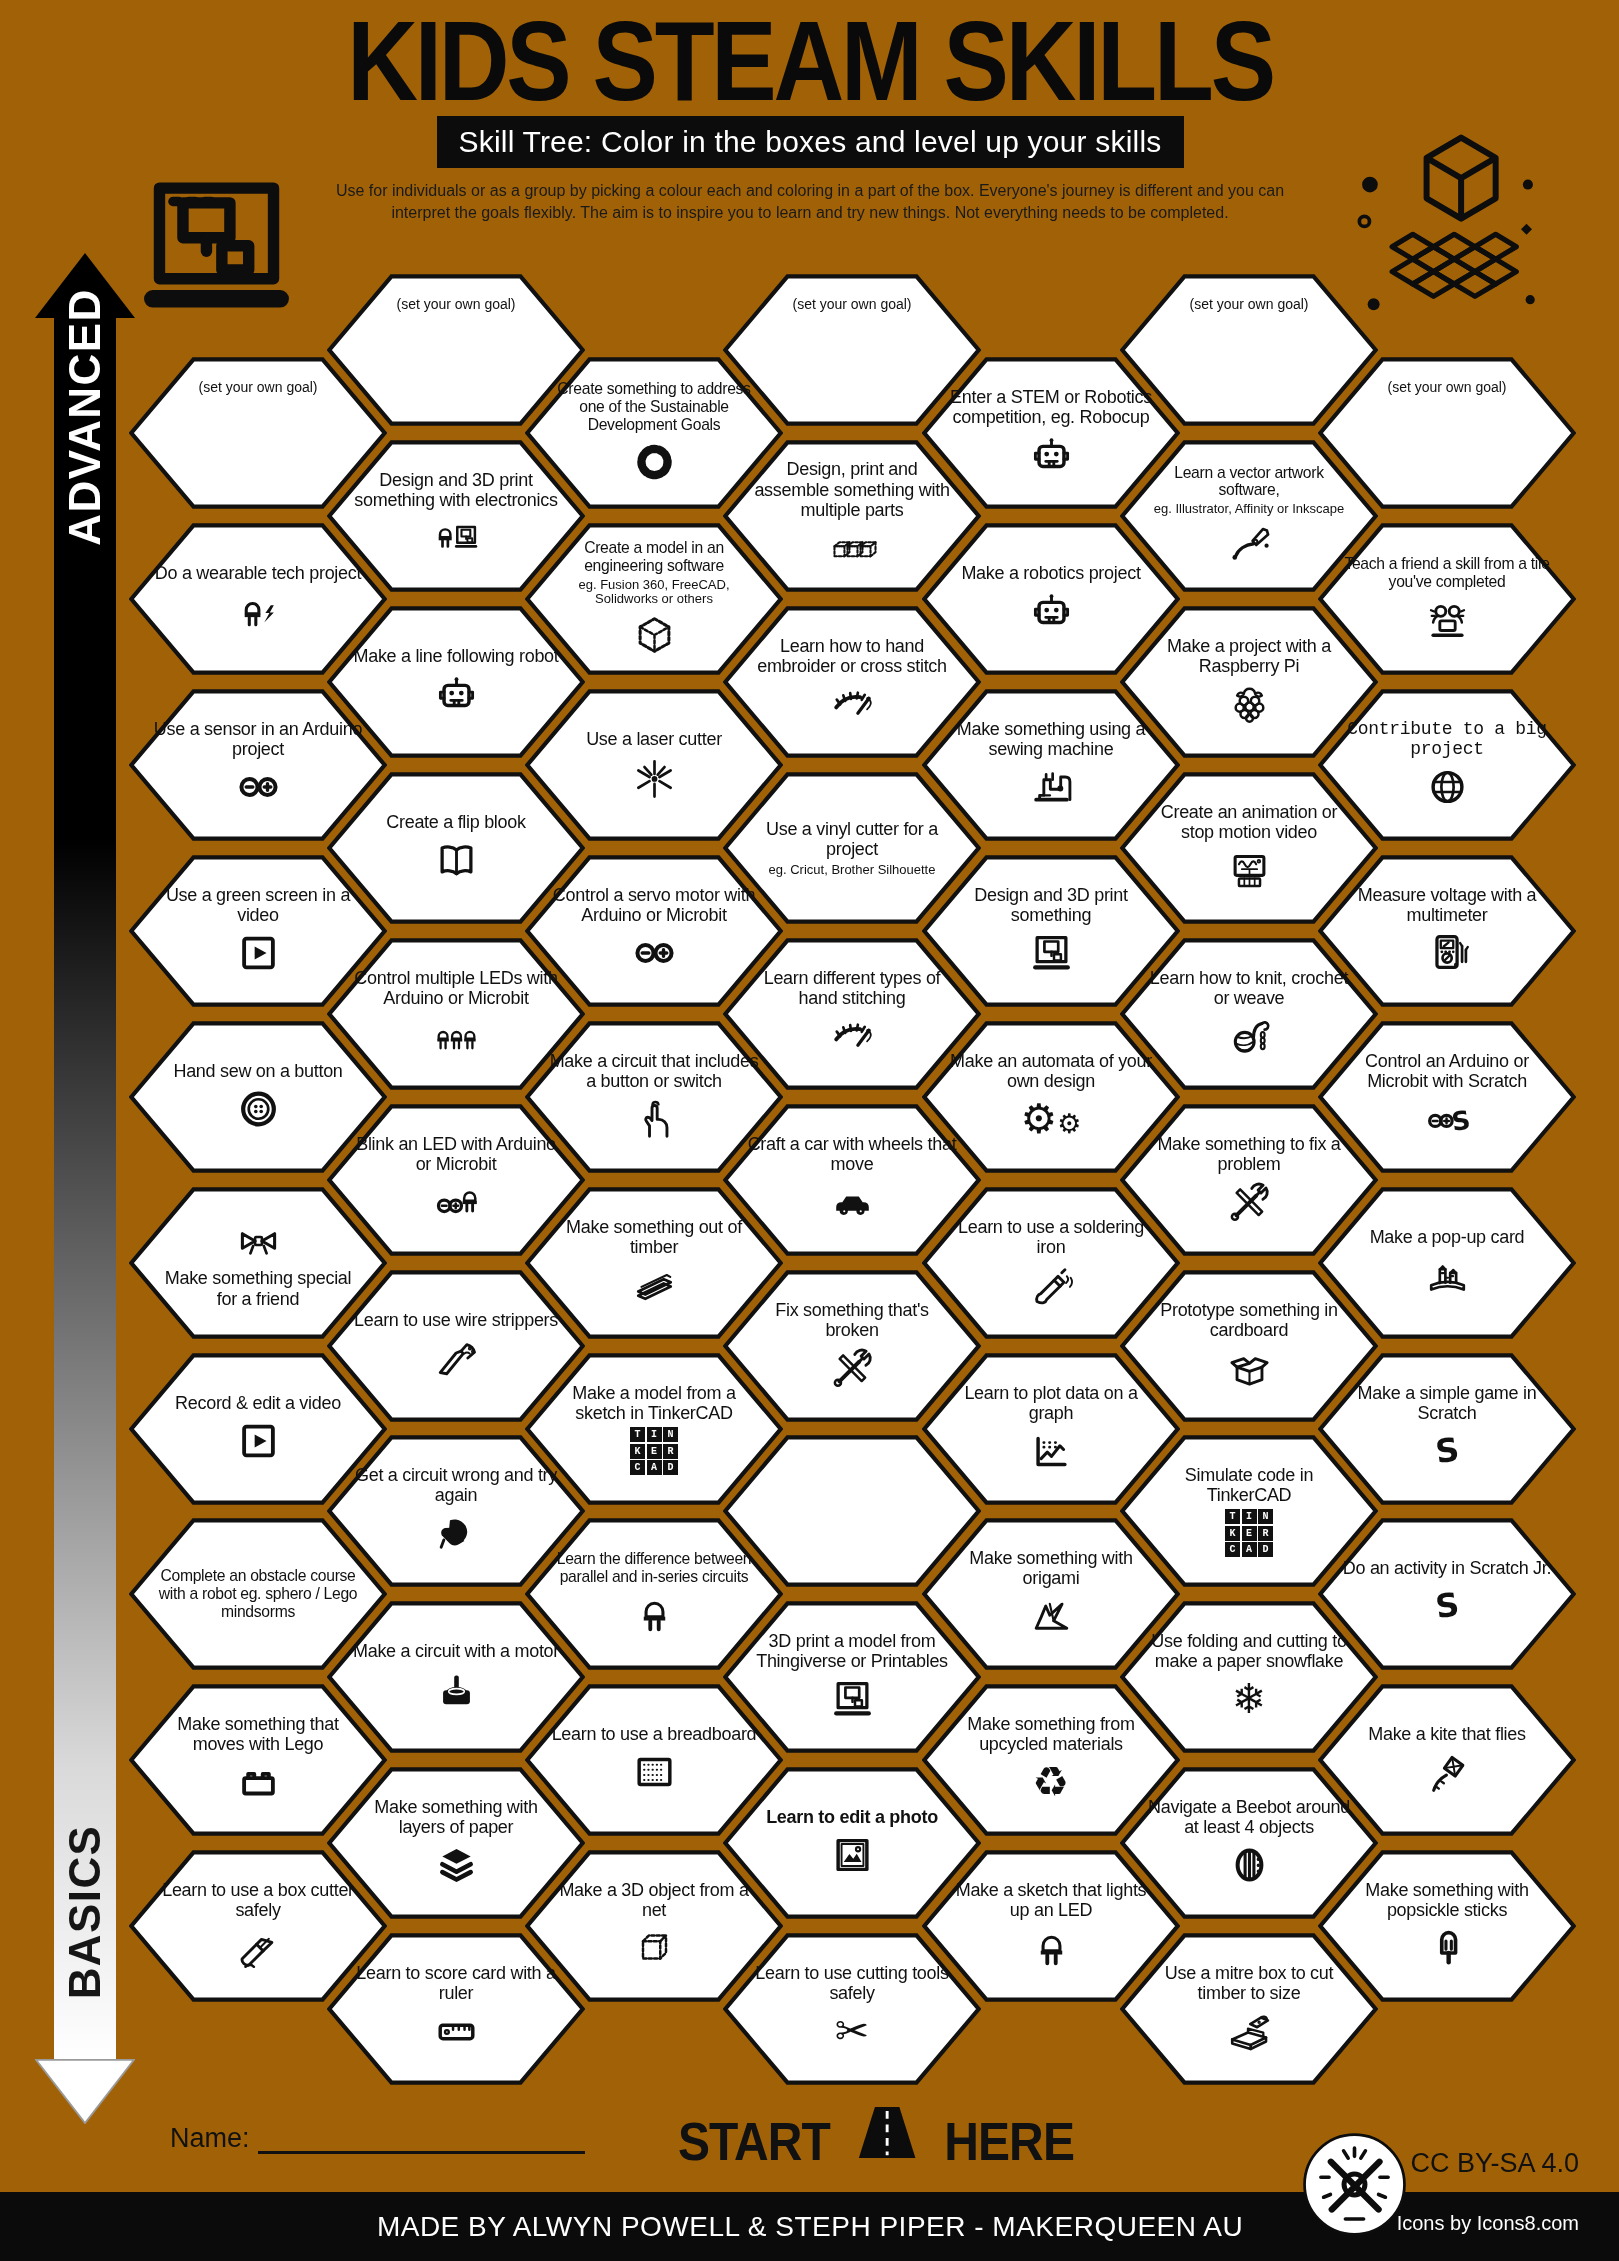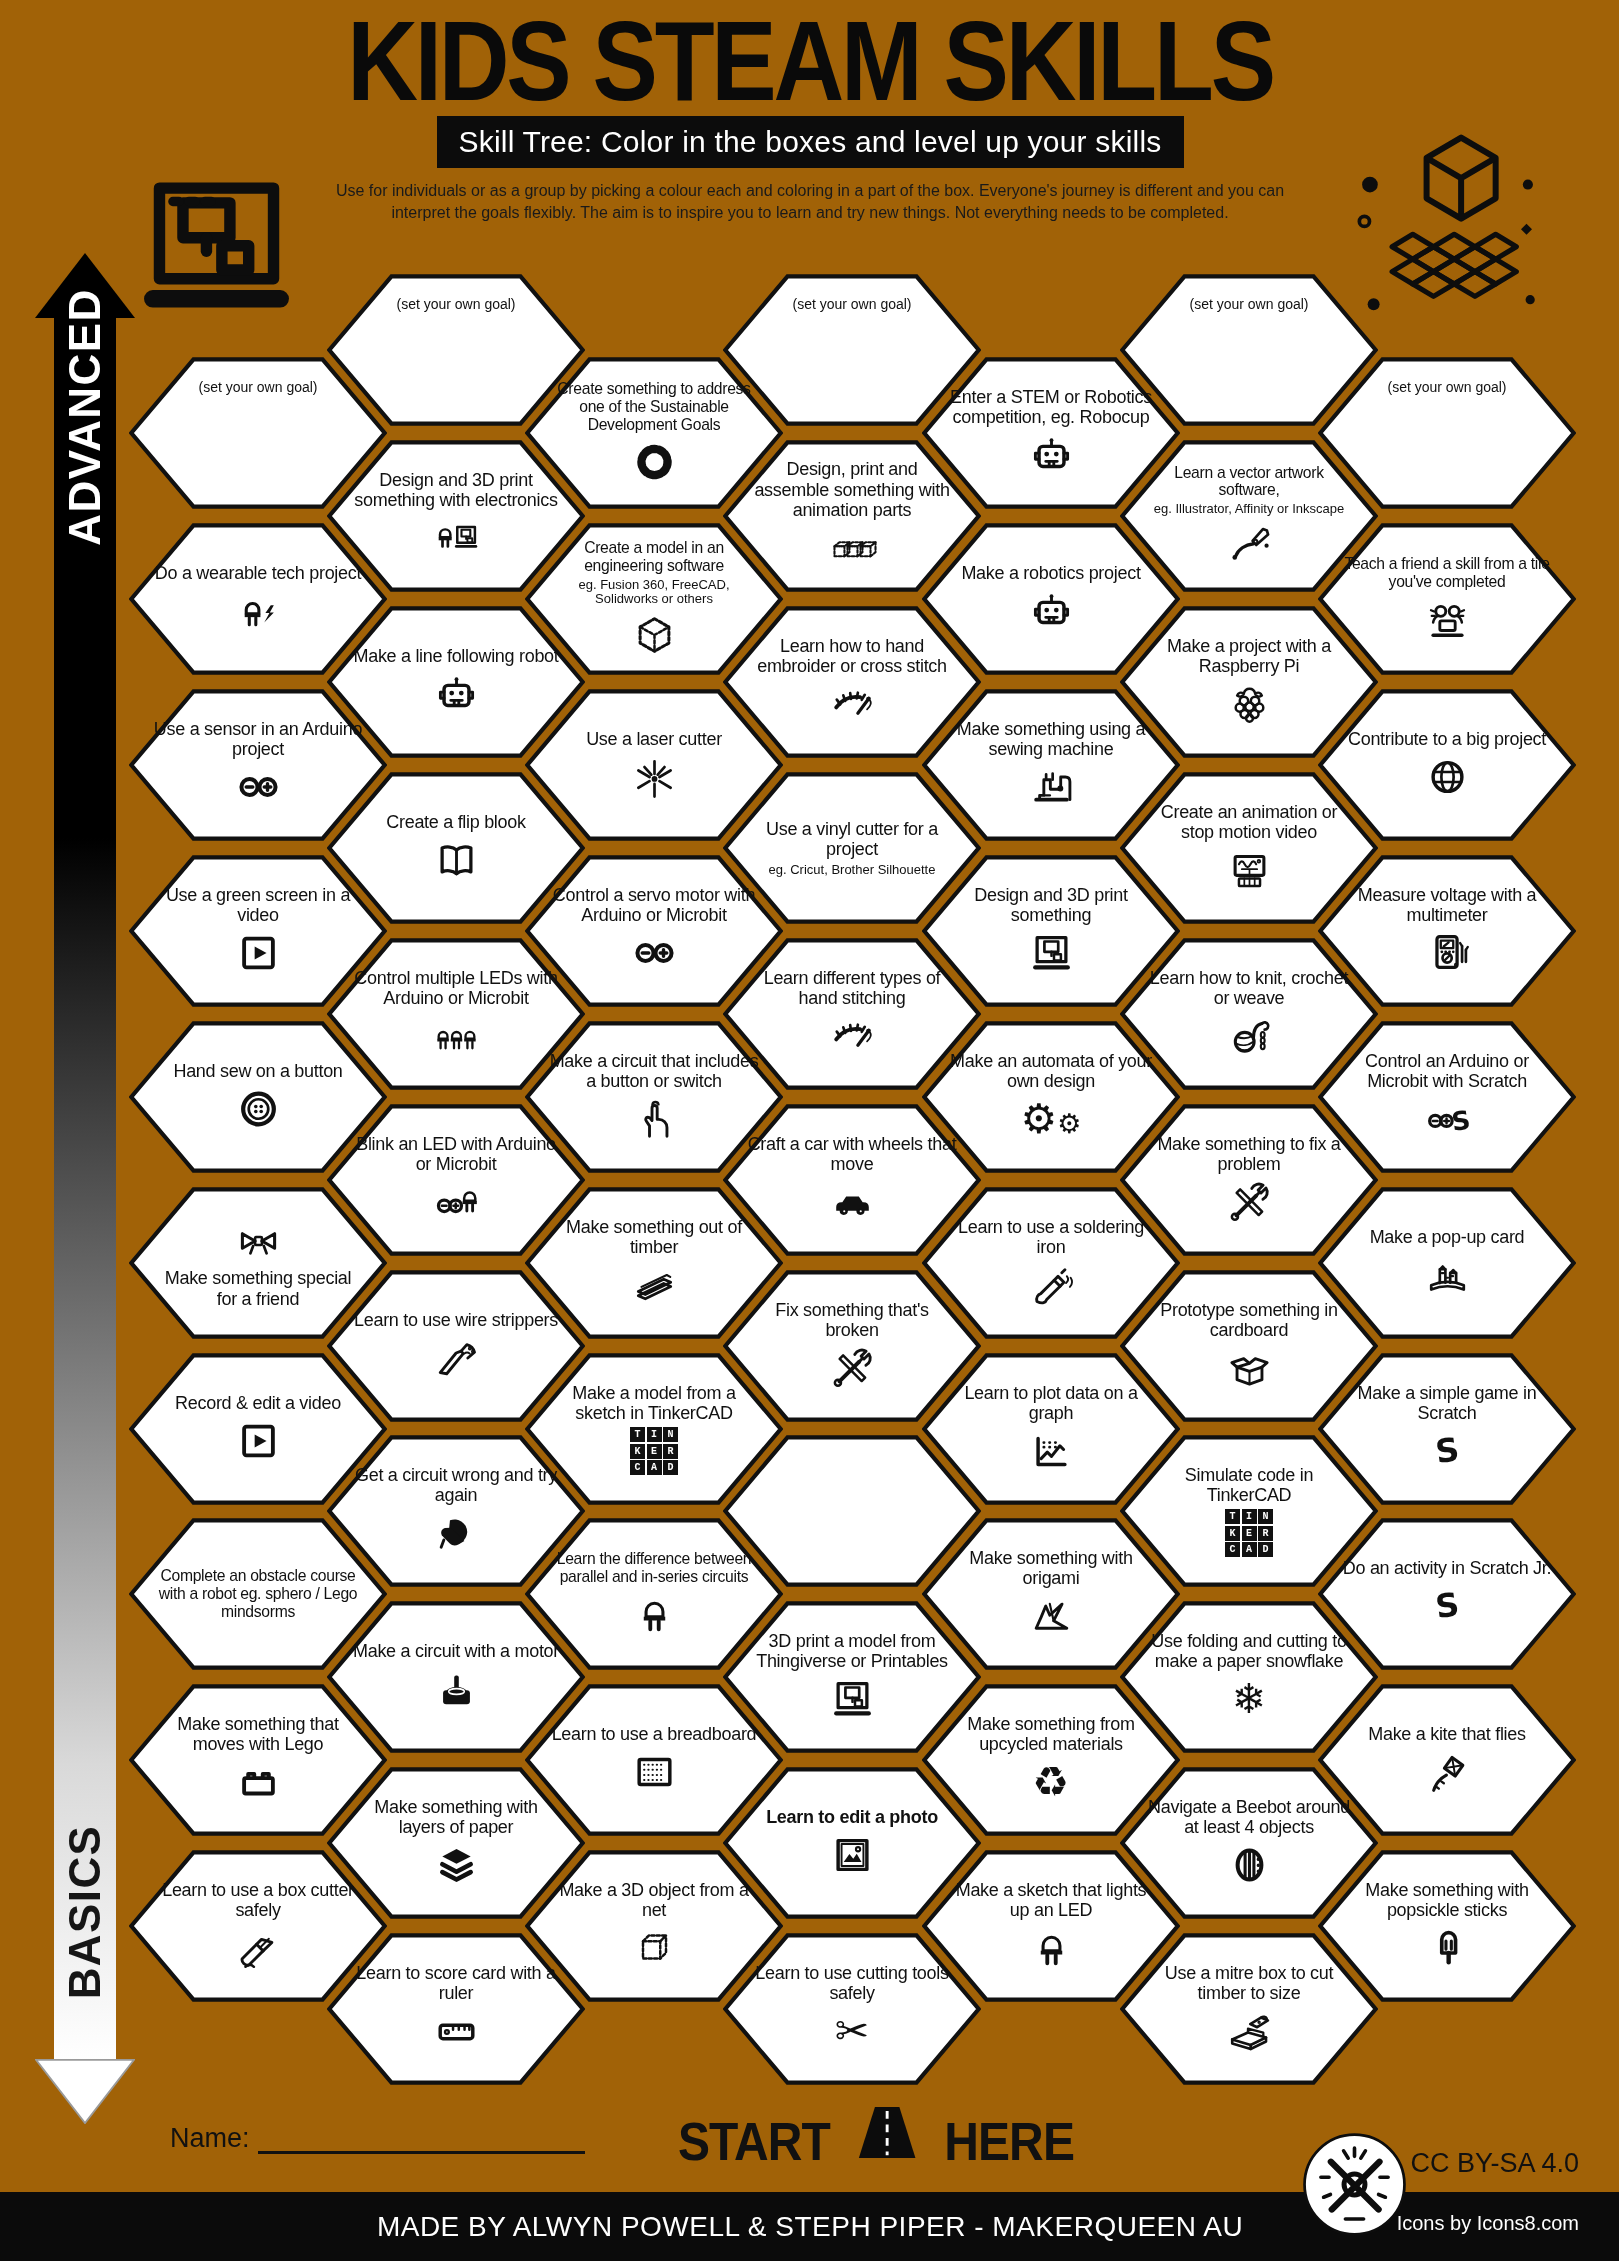--- a/index.html
+++ b/index.html
@@ -591,21 +591,21 @@
         </svg>
         <div class="content">
           <div class="label">(set your own goal)</div>
         </div>
       </div>
       <div class="tile" title="Design, print and assemble something with multiple parts" style="left: 723px; top: 440px;">
         <svg class="hex" viewBox="0 0 560 330" preserveAspectRatio="none">
           <polygon points="140,5 420,5 555,165 420,325 140,325 5,165" fill="#fff" stroke="#111" stroke-width="9"></polygon>
         </svg>
         <div class="content">
-          <div class="label">Design, print and assemble something with animation parts</div>
+          <div class="label">Design, print and assemble something with multiple parts</div>
           <div class="iconbox">
             <svg viewBox="0 0 24 24" fill="none" stroke="#111" stroke-width="1.6" stroke-linecap="round" stroke-linejoin="round">
               <g stroke-width="1.1" stroke-dasharray="1.4 1">
                 <path d="M2.6 10.6l2.6-2.1h5.2L7.8 10.6z"></path>
                 <rect x="2.6" y="10.6" width="5.2" height="5.2"></rect>
                 <path d="M7.8 15.8l2.6-2.1v-5.2"></path>
                 <path d="M9.4 10.6 12 8.5h5.2l-2.6 2.1z"></path>
                 <rect x="9.4" y="10.6" width="5.2" height="5.2"></rect>
                 <path d="M14.6 15.8l2.6-2.1v-5.2"></path>
                 <path d="M16.2 10.6l2.6-2.1H24l-2.6 2.1z"></path>
@@ -1094,21 +1094,21 @@
               <circle cx="8.5" cy="8" r="2.6" stroke-width="1.5"></circle>
               <circle cx="15.5" cy="8" r="2.6" stroke-width="1.5"></circle>
               <path d="M6.9 10.4c-1.4.8-2.2 2-2.4 3.4M17.1 10.4c1.4.8 2.2 2 2.4 3.4" stroke-width="1.3"></path>
               <rect x="8" y="13" width="8" height="5" rx="0.8" stroke-width="1.5"></rect>
               <path d="M4.5 20.5h15" stroke-width="1.8"></path>
               <path d="M3.4 7.4 5 8.1M20.6 7.4 19 8.1M3.8 10.4h1.6M20.2 10.4h-1.6" stroke-width="1.2"></path>
             </svg>
           </div>
         </div>
       </div>
-      <div class="tile" title="Contribute to a big project" style="left: 1318px; top: 689px;">
+      <div class="tile" title="Contribute to a big project" style="left: 1318px; top: 689px; font-family: Liberation Mono, monospace;">
         <svg class="hex" viewBox="0 0 560 330" preserveAspectRatio="none">
           <polygon points="140,5 420,5 555,165 420,325 140,325 5,165" fill="#fff" stroke="#111" stroke-width="9"></polygon>
         </svg>
         <div class="content">
           <div class="label">Contribute to a big project</div>
           <div class="iconbox">
             <svg viewBox="0 0 24 24" fill="none" stroke="#111" stroke-width="1.6" stroke-linecap="round" stroke-linejoin="round">
               <circle cx="12" cy="12" r="7.5" stroke-width="1.8"></circle>
               <ellipse cx="12" cy="12" rx="3.2" ry="7.5" stroke-width="1.4"></ellipse>
               <path d="M4.9 9.4h14.2M4.9 14.6h14.2" stroke-width="1.4"></path>

